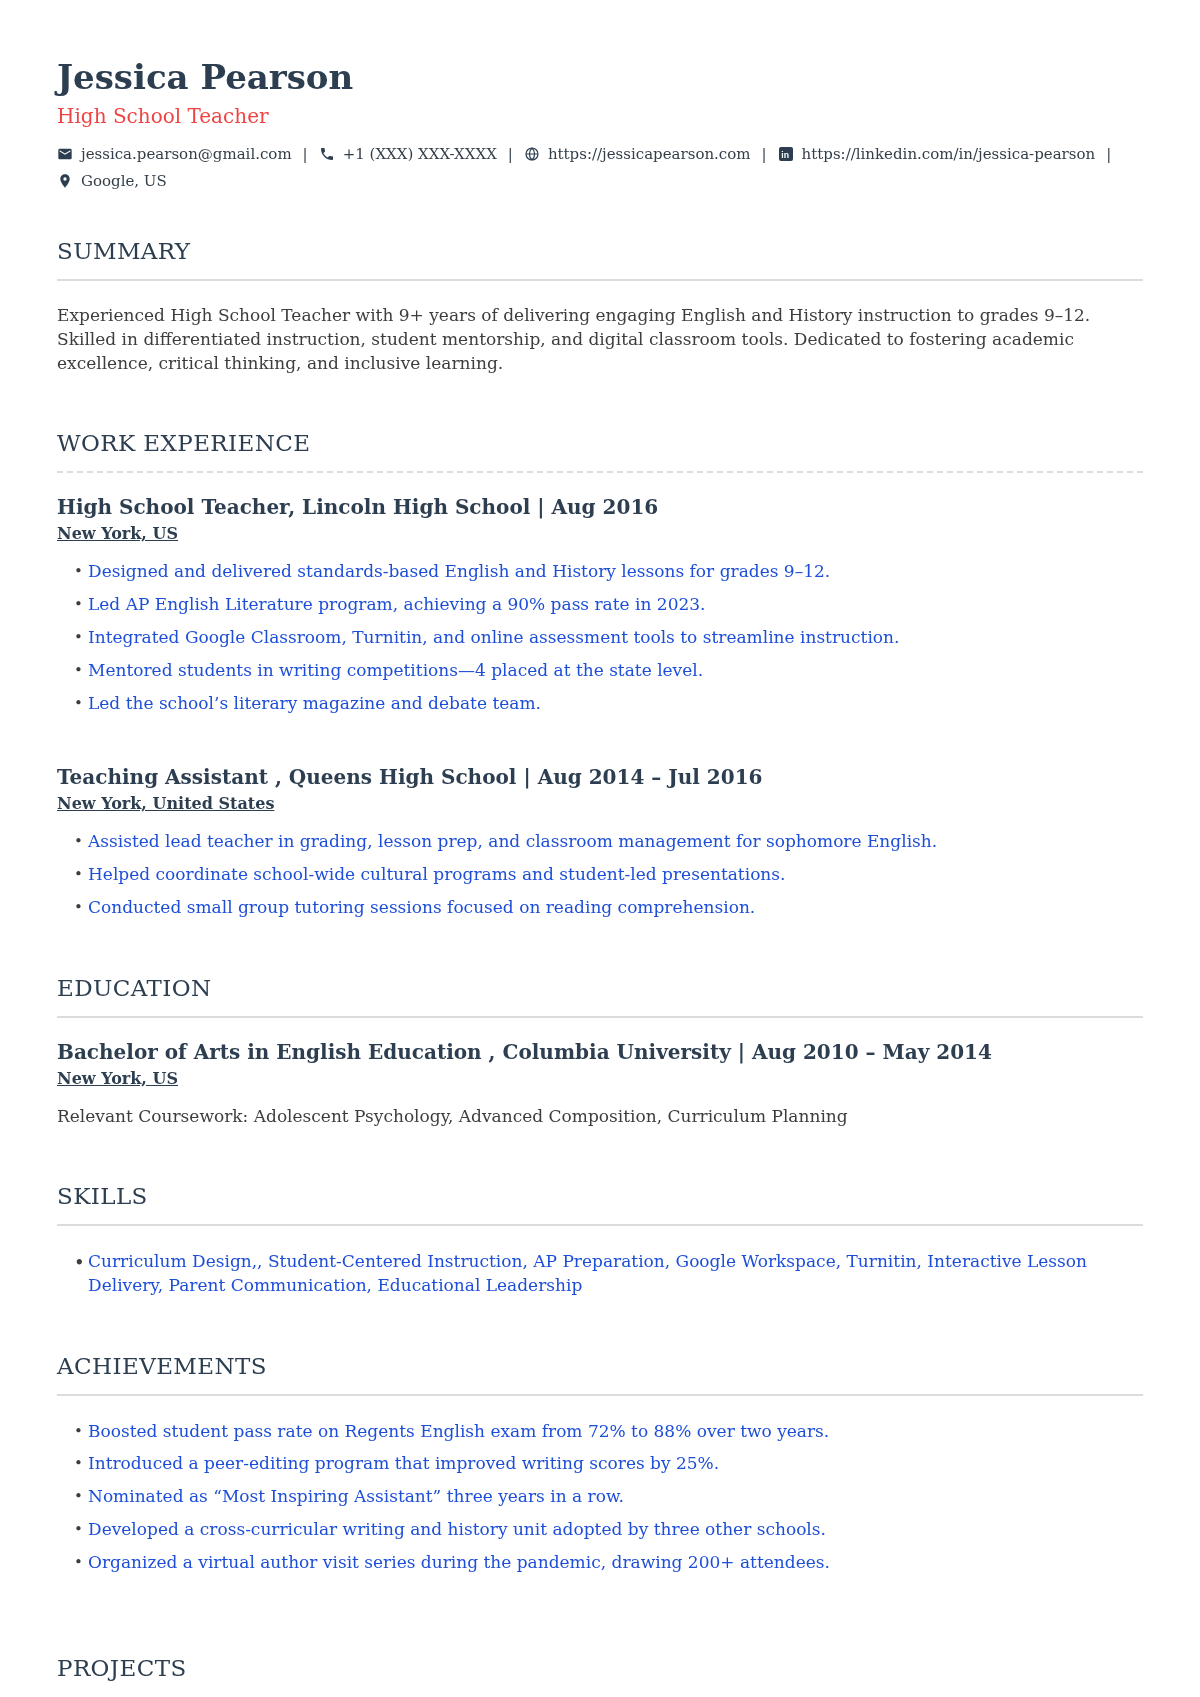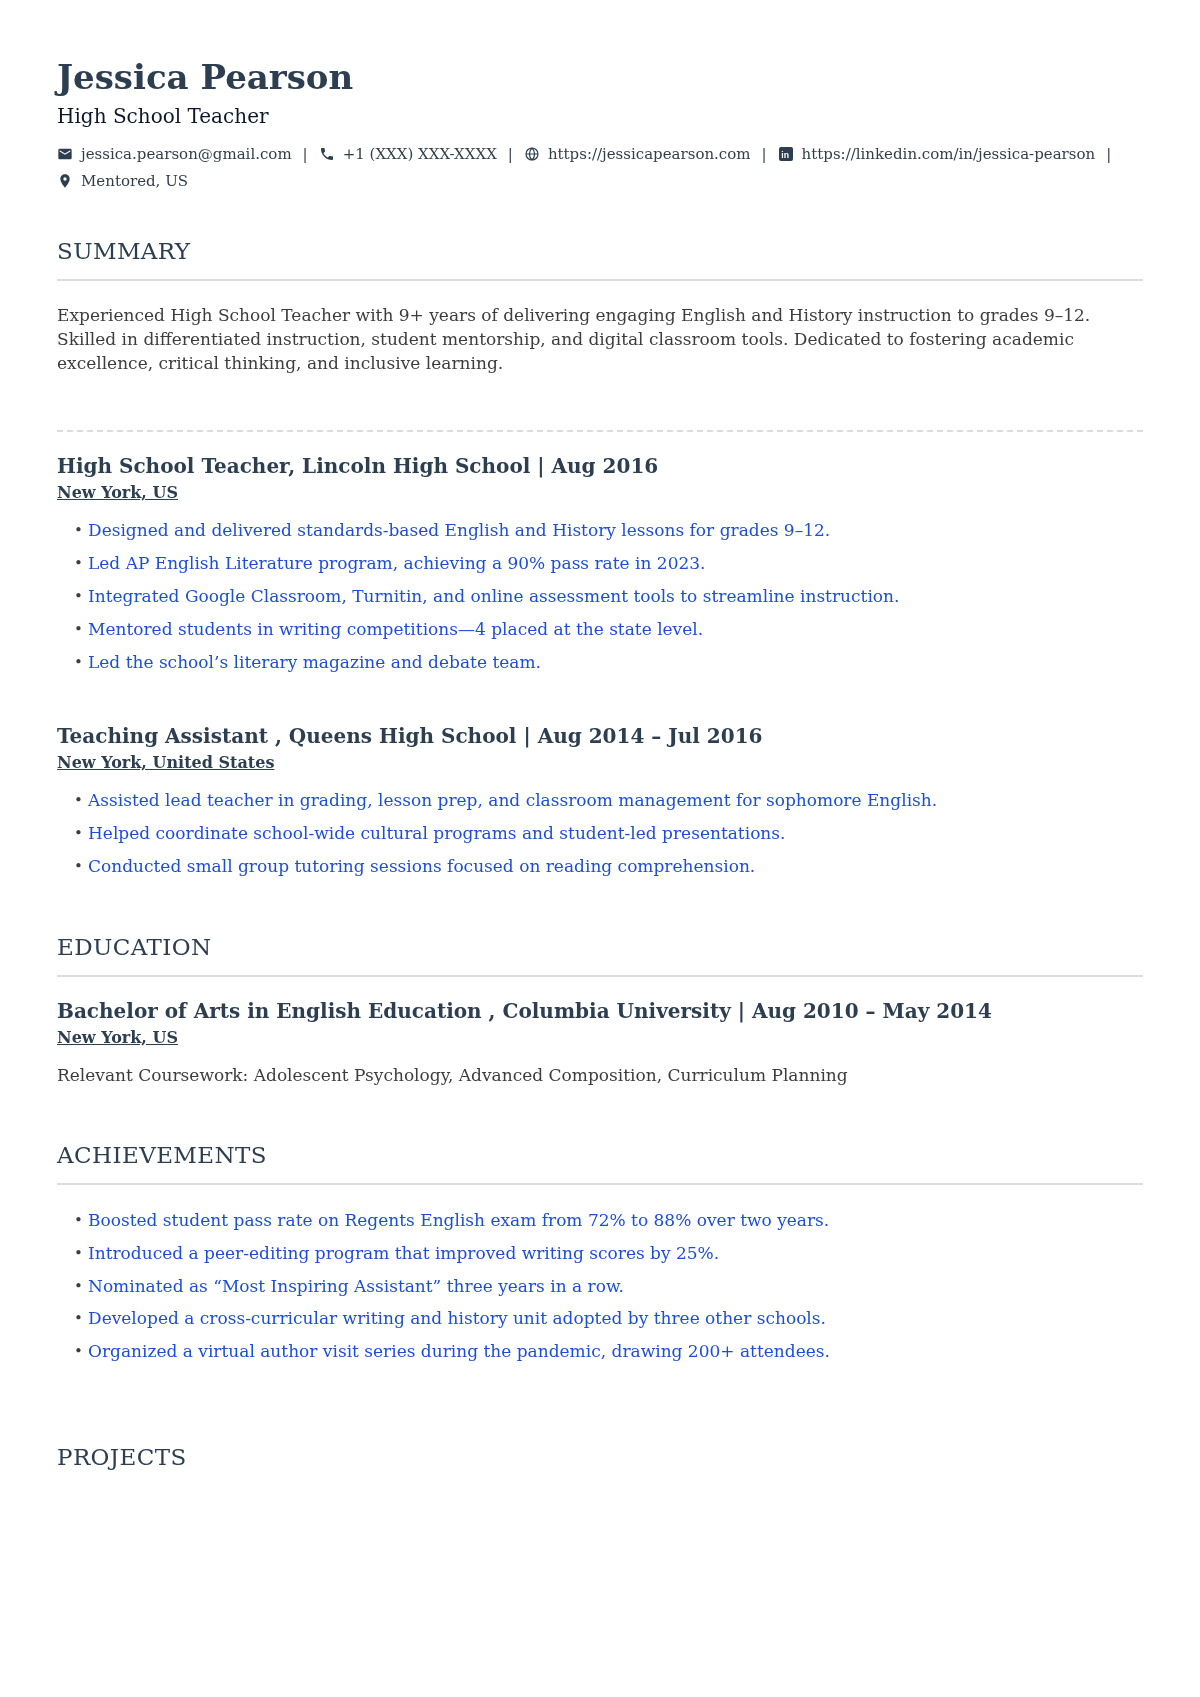--- a/index.html
+++ b/index.html
@@ -25,21 +25,21 @@
   .name {
     margin: 0;
     font-size: 34px;
     line-height: 1.15;
     font-weight: 700;
     color: #2c3e50;
   }
   .role {
     margin-top: 7px;
     font-size: 20px;
-    color: #0f172a;
+    color: #ef4444;
   }
   .contact-row {
     display: flex;
     align-items: center;
     flex-wrap: wrap;
     column-gap: 11px;
     row-gap: 6px;
     font-size: 15px;
     color: #333e49;
   }
@@ -175,32 +175,33 @@
       <span class="sep">|</span>
     </div>
 
     <div class="contact-row second">
       <span class="citem">
         <span class="cicon">
           <svg viewBox="0 0 24 24" fill="#2c3e50">
               <path d="M12 2C8.13 2 5 5.13 5 9c0 5.25 7 13 7 13s7-7.75 7-13c0-3.87-3.13-7-7-7zm0 9.5A2.5 2.5 0 1 1 12 6.5a2.5 2.5 0 0 1 0 5z"></path>
             </svg>
         </span>
-        <span>Mentored, US</span>
+        <span>Google, US</span>
       </span>
     </div>
   </header>
 
   <section class="sec summary">
     <h2 class="sec-h">SUMMARY</h2>
     <div class="divider"></div>
     <p class="body-text">Experienced High School Teacher with 9+ years of delivering engaging English and History instruction to grades 9–12. Skilled in differentiated instruction, student mentorship, and digital classroom tools. Dedicated to fostering academic excellence, critical thinking, and inclusive learning.</p>
   </section>
 
   <section class="sec">
+    <h2 class="sec-h">WORK EXPERIENCE</h2>
     <div class="divider dashed"></div>
 
     <div class="entry">
       <h3 class="entry-title">High School Teacher, Lincoln High School | Aug 2016</h3>
       <div class="entry-loc">New York, US</div>
       <ul class="blist">
         <li>Designed and delivered standards-based English and History lessons for grades 9–12.</li>
         <li>Led AP English Literature program, achieving a 90% pass rate in 2023.</li>
         <li>Integrated Google Classroom, Turnitin, and online assessment tools to streamline instruction.</li>
         <li>Mentored students in writing competitions—4 placed at the state level.</li>
@@ -223,20 +224,27 @@
     <h2 class="sec-h">EDUCATION</h2>
     <div class="divider"></div>
 
     <div class="entry">
       <h3 class="entry-title">Bachelor of Arts in English Education , Columbia University | Aug 2010 – May 2014</h3>
       <div class="entry-loc">New York, US</div>
       <p class="body-text" style="margin-top:16px;">Relevant Coursework: Adolescent Psychology, Advanced Composition, Curriculum Planning</p>
     </div>
   </section>
 
+  <section class="sec">
+    <h2 class="sec-h">SKILLS</h2>
+    <div class="divider"></div>
+    <ul class="blist big-dot" style="margin-top:24px;">
+      <li>Curriculum Design,, Student-Centered Instruction, AP Preparation, Google Workspace, Turnitin, Interactive Lesson Delivery, Parent Communication, Educational Leadership</li>
+    </ul>
+  </section>
 
   <section class="sec">
     <h2 class="sec-h">ACHIEVEMENTS</h2>
     <div class="divider"></div>
     <ul class="blist" style="margin-top:24px;">
       <li>Boosted student pass rate on Regents English exam from 72% to 88% over two years.</li>
       <li>Introduced a peer-editing program that improved writing scores by 25%.</li>
       <li>Nominated as “Most Inspiring Assistant” three years in a row.</li>
       <li>Developed a cross-curricular writing and history unit adopted by three other schools.</li>
       <li>Organized a virtual author visit series during the pandemic, drawing 200+ attendees.</li>

